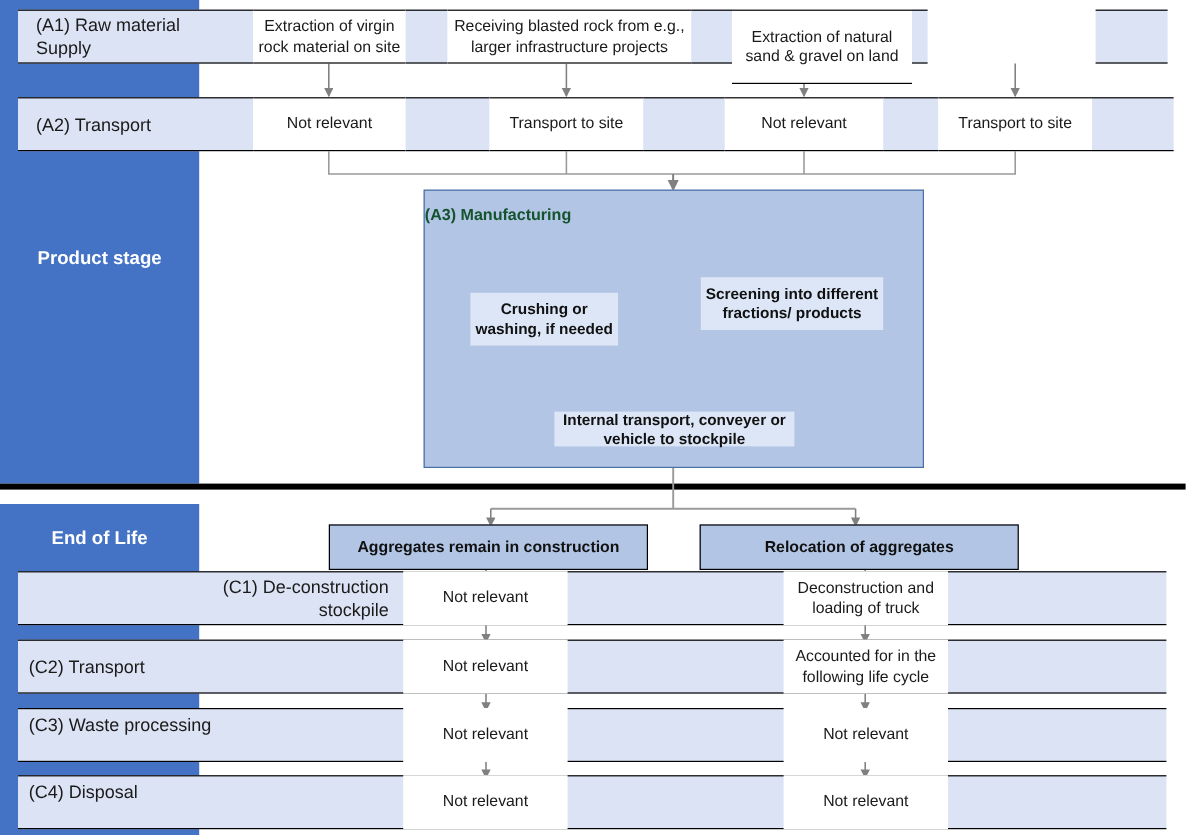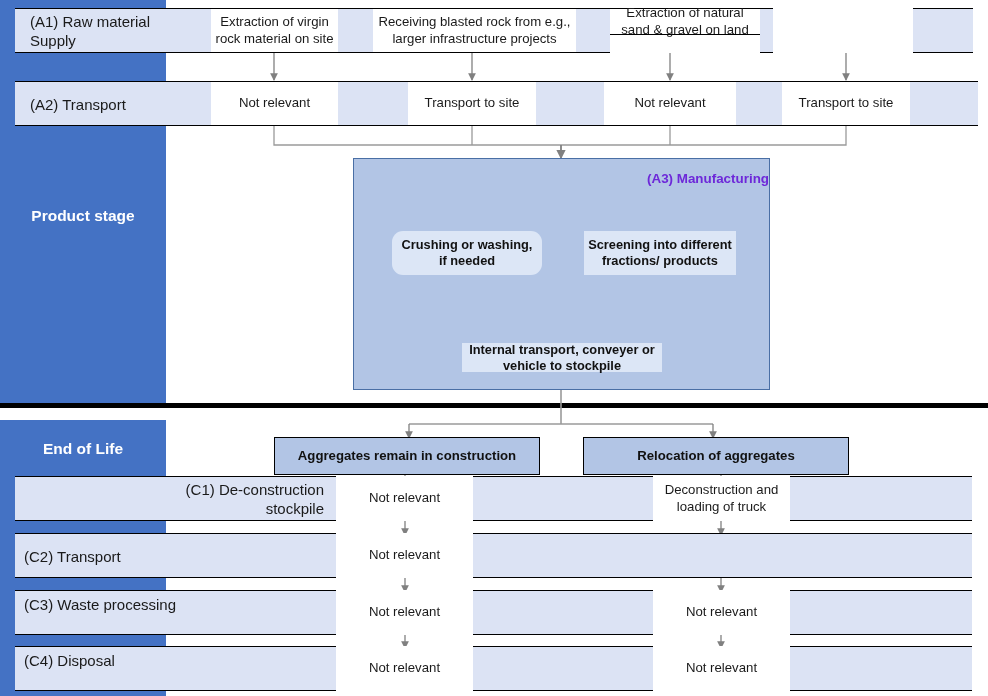--- a/index.html
+++ b/index.html
@@ -67,21 +67,21 @@
     border-bottom:1.6px solid #000;
   }
 
   
   .mfg{
     background:#B2C5E5;
     border:1.3px solid #4a6fa5;
   }
   .mfg-title{
     position:absolute;left:0;right:0;top:12px;
-    text-align:right;font-weight:bold;font-size:13.4px;color:#6d28d9;
+    text-align:left;font-weight:bold;font-size:13.4px;color:#14532d;
   }
   .mfgbox{
     position:absolute;
     background:#DCE6F6;
     display:flex;align-items:center;justify-content:center;
     text-align:center;font-weight:bold;font-size:12.8px;color:#111;
     line-height:1.25;padding:0 4px;box-sizing:border-box;
   }
 
   
@@ -174,57 +174,58 @@
     <span>(A1) Raw material</span><br>
     <span>Supply</span>
   </div>
 
   <div class="abs hdrblue" style="left:211px;top:8px;width:0px;height:45px;"></div>
 
   <div class="abs cellwhite tb" style="left:211px;top:8px;width:127px;height:45px;">Extraction of virgin rock material on site</div>
   <div class="abs cellblue" style="left:338px;top:8px;width:35px;height:45px;"></div>
   <div class="abs cellwhite tb" style="left:373px;top:8px;width:203px;height:45px;">Receiving blasted rock from e.g., larger infrastructure projects</div>
   <div class="abs cellblue" style="left:576px;top:8px;width:34px;height:45px;"></div>
-  <div class="abs cellwhite tb" style="left:610px;top:8px;width:150px;height:27px;">Extraction of natural sand &amp; gravel on land</div>
+  <div class="abs cellwhite tb" style="left:610px;top:8px;width:150px;height:62px;">Extraction of natural sand &amp; gravel on land</div>
   <div class="abs cellblue" style="left:760px;top:8px;width:13px;height:45px;"></div>
   <div class="abs cellblue" style="left:913px;top:8px;width:60px;height:45px;"></div>
 
   <div class="abs band" style="top:81px;width:196px;height:45px;"></div>
   <div class="rowlabel" style="left:30px;top:96px;width:180px;">(A2) Transport</div>
 
   <div class="abs cellwhite tb" style="left:211px;top:81px;width:127px;height:45px;">Not relevant</div>
   <div class="abs cellblue" style="left:338px;top:81px;width:70px;height:45px;"></div>
   <div class="abs cellwhite tb" style="left:408px;top:81px;width:128px;height:45px;">Transport to site</div>
   <div class="abs cellblue" style="left:536px;top:81px;width:68px;height:45px;"></div>
   <div class="abs cellwhite tb" style="left:604px;top:81px;width:132px;height:45px;">Not relevant</div>
   <div class="abs cellblue" style="left:736px;top:81px;width:46px;height:45px;"></div>
   <div class="abs cellwhite tb" style="left:782px;top:81px;width:128px;height:45px;">Transport to site</div>
   <div class="abs cellblue" style="left:910px;top:81px;width:68px;height:45px;"></div>
 
   <div class="abs mfg" style="left:353px;top:158px;width:417px;height:232px;">
     <div class="mfg-title">(A3) Manufacturing</div>
   </div>
-  <div class="mfgbox" style="left:392px;top:231px;width:150px;height:44px;border-radius:11px;">Crushing or washing, if needed</div>
+  <div class="mfgbox" style="left:392px;top:244px;width:123px;height:44px;">Crushing or washing, if needed</div>
   <div class="mfgbox" style="left:584px;top:231px;width:152px;height:44px;">Screening into different fractions/ products</div>
   <div class="mfgbox" style="left:462px;top:343px;width:200px;height:29px;">Internal transport, conveyer or vehicle to stockpile</div>
 
   <div class="abs eolhdr" style="left:274px;top:437px;width:266px;height:38px;">Aggregates remain in construction</div>
   <div class="abs eolhdr" style="left:583px;top:437px;width:266px;height:38px;">Relocation of aggregates</div>
 
   <div class="abs band" style="top:476px;width:957px;height:45px;"></div>
   <div class="rowlabel" style="left:24px;top:481px;width:300px;text-align:right;">
     <span>(C1) De-construction</span><br>
     <span>stockpile</span>
   </div>
   <div class="abs cellwhite" style="left:336px;top:476px;width:137px;height:45px;">Not relevant</div>
   <div class="abs cellwhite" style="left:653px;top:476px;width:137px;height:45px;">Deconstruction and loading of truck</div>
 
   <div class="abs band" style="top:533px;width:957px;height:45px;"></div>
   <div class="rowlabel" style="left:24px;top:548px;width:300px;">(C2) Transport</div>
   <div class="abs cellwhite" style="left:336px;top:533px;width:137px;height:45px;">Not relevant</div>
+  <div class="abs cellwhite" style="left:653px;top:533px;width:137px;height:45px;">Accounted for in the following life cycle</div>
 
   <div class="abs band" style="top:590px;width:957px;height:45px;"></div>
   <div class="rowlabel" style="left:24px;top:596px;width:300px;">(C3) Waste processing</div>
   <div class="abs cellwhite" style="left:336px;top:590px;width:137px;height:45px;">Not relevant</div>
   <div class="abs cellwhite" style="left:653px;top:590px;width:137px;height:45px;">Not relevant</div>
 
   <div class="abs band" style="top:646px;width:957px;height:45px;"></div>
   <div class="rowlabel" style="left:24px;top:652px;width:300px;">(C4) Disposal</div>
   <div class="abs cellwhite" style="left:336px;top:646px;width:137px;height:45px;">Not relevant</div>
   <div class="abs cellwhite" style="left:653px;top:646px;width:137px;height:45px;">Not relevant</div>

